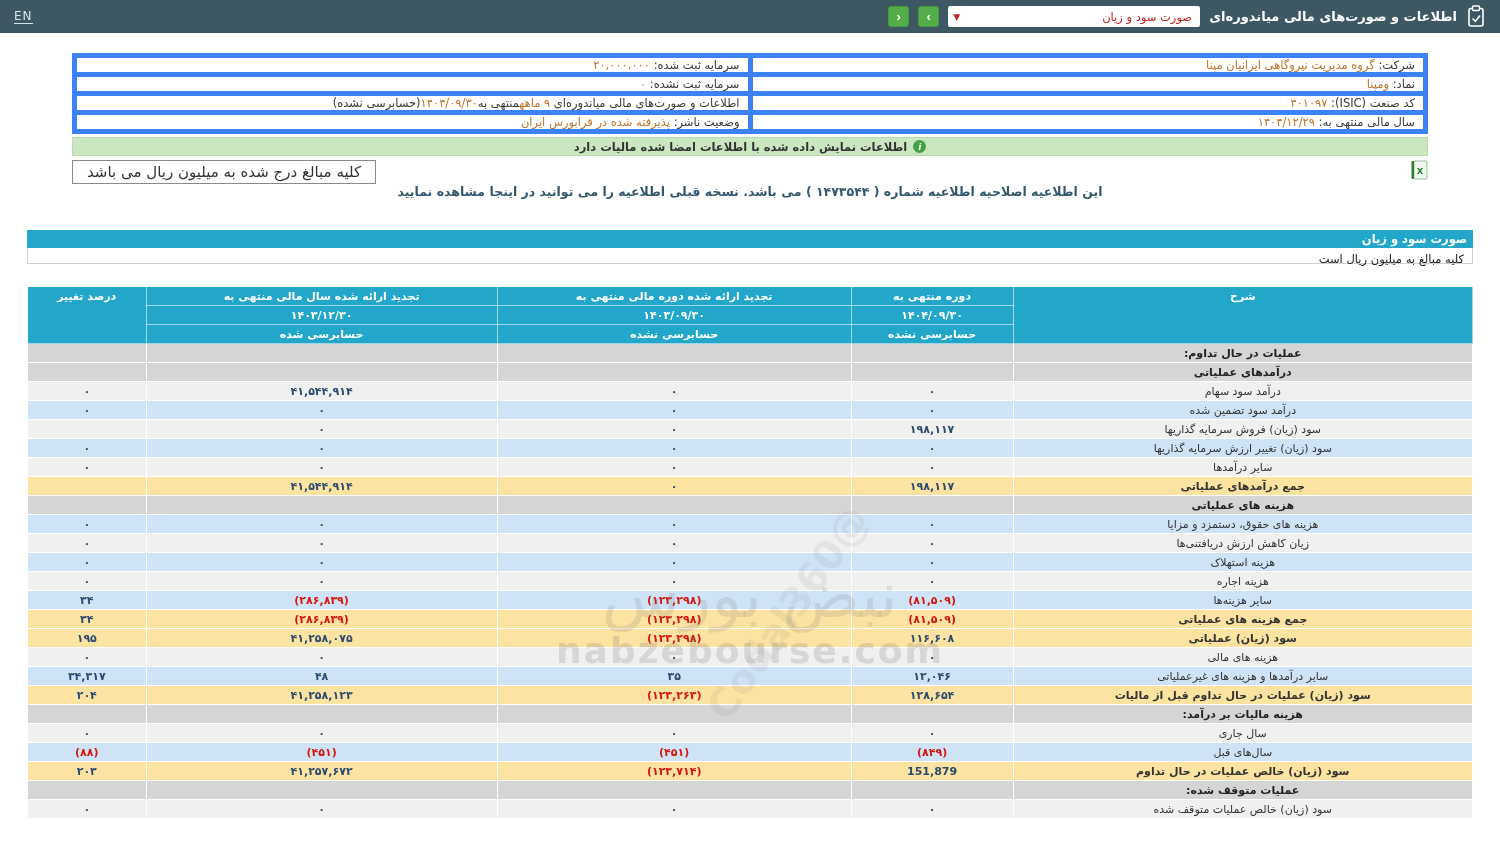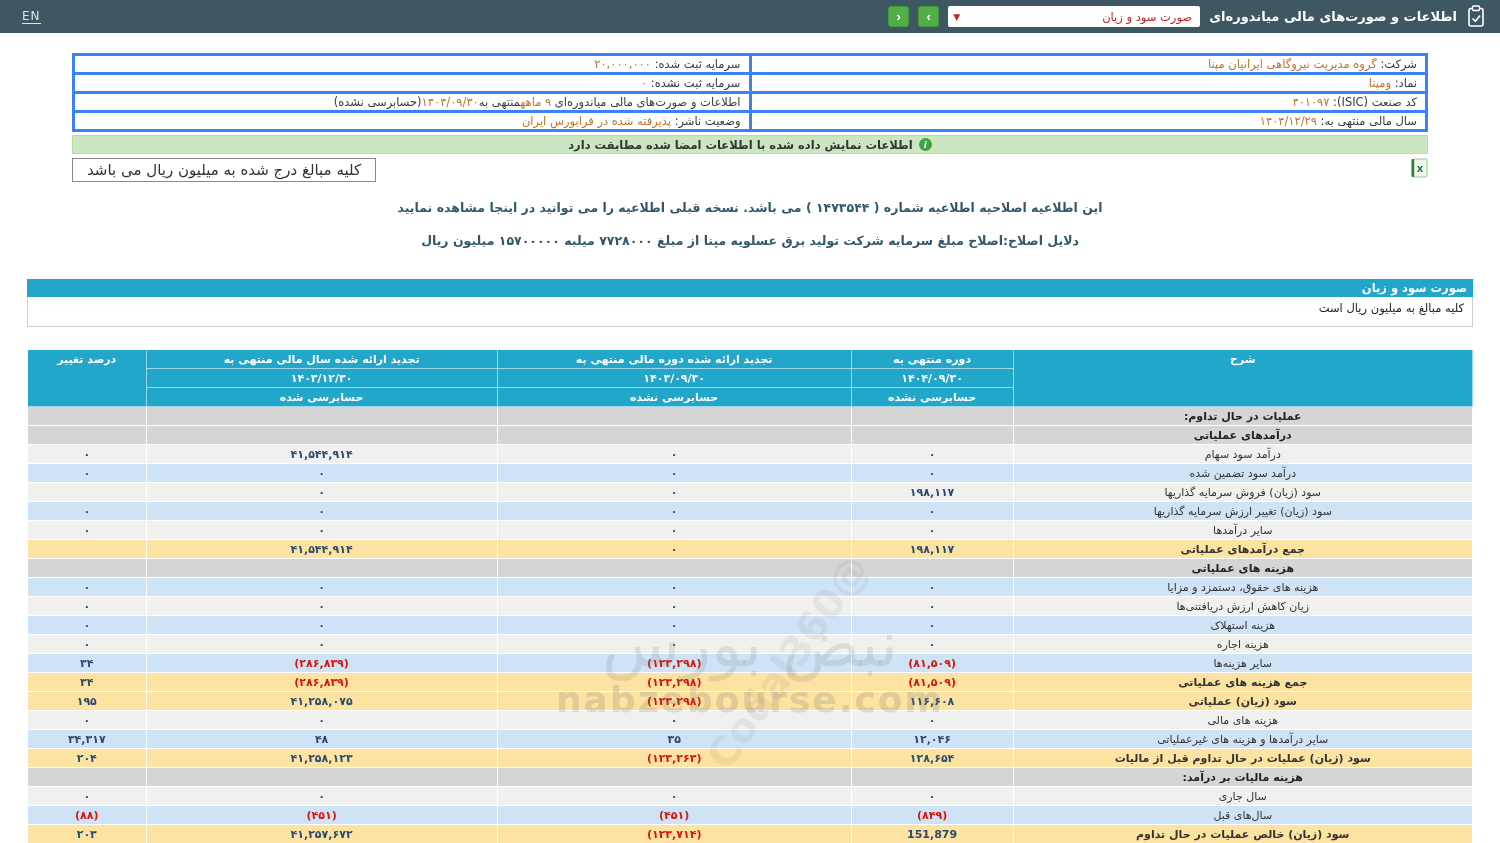--- a/index.html
+++ b/index.html
@@ -13,56 +13,56 @@
   .tb-title { color:#fff; font-size:13px; font-weight:bold; white-space:nowrap; }
   .tb-select { background:#fff; width:252px; height:21px; border-radius:2px;
     display:flex; align-items:center; justify-content:flex-start; position:relative;
     padding:0 8px; cursor:pointer; }
   .tb-select .sel-text { color:#c32222; font-size:11.5px; width:100%; text-align:right; }
   .tb-select .caret { position:absolute; left:5px; color:#c32222; font-size:9px; }
   .navbtn { width:21px; height:21px; background:#53ae49; border:1px solid #459a3c;
     border-radius:3px; color:#fff; font-size:13px; font-weight:bold; line-height:18px;
     cursor:pointer; }
   .en-link { margin-inline-start:auto; color:#d7e4e9; font-size:12px; letter-spacing:1px;
-    border-bottom:1px solid #d7e4e9; text-decoration:none; cursor:pointer;margin-left:8px; }
+    border-bottom:1px solid #d7e4e9; text-decoration:none; cursor:pointer; }
 
   
   .wrap  { margin:0 72px; }
   .wrap2 { margin:0 27px; position:relative; }
 
   
   .info { width:100%; border-collapse:collapse; margin-top:20px; background:#fff;
     border:1px solid #d6d6d6; border-bottom:3px solid #8c3330; }
-  .info td { border:3px solid #3b82f6; height:19px; font-size:11.5px; padding:0 8px;
+  .info td { border:5px solid #3b82f6; height:19px; font-size:11.5px; padding:0 8px;
     width:50%; white-space:nowrap; overflow:hidden; }
   .info .lab { color:#3a3a3a; }
   .info .orange { color:#bf752f; }
 
   
   .greenbar { margin-top:3px; background:#cbe7c1; border:1px solid #b8dcab; height:19px;
     display:flex; align-items:center; justify-content:center; gap:6px; }
   .greenbar .txt { font-size:11.5px; color:#333; font-weight:bold; }
   .info-ic { width:13px; height:13px; border-radius:50%; background:#43a047; color:#fff;
     font-size:9px; font-weight:bold; display:flex; align-items:center; justify-content:center;
     font-style:italic; }
 
   
   .units-line { margin-top:4px; display:flex; align-items:flex-start; }
   .excel { margin-top:0; cursor:pointer; }
   .units-box { margin-inline-start:auto; border:1px solid #8a8a8a; background:#fff;
     font-size:15px; color:#333; padding:2px 14px; }
 
   
-  .notice { text-align:center; color:#33586e; font-weight:bold; font-size:12.5px; margin-top:18px; }
+  .notice { text-align:center; color:#33586e; font-weight:bold; font-size:12.5px; margin-top:0; }
   .notice .lnk { color:#33586e; cursor:pointer; }
 
   
   .bluebar { margin-top:31px; background:#22a7cb; color:#fff; font-size:11.5px;
     font-weight:bold; height:18px; line-height:18px; padding:0 6px; }
-  .units2 { border:1px solid #cfcfcf; border-top:none; background:#fff; height:30px;
+  .units2 { border:1px solid #cfcfcf; border-top:none; background:#fff; height:16px;
     line-height:22px; font-size:11.5px; color:#222; padding:0 8px; }
   .tbl-gap { height:22px; }
 
   table.main { width:100%; border-collapse:collapse; table-layout:fixed; }
   .main th { background:#22a7cb; color:#fff; font-size:11px; font-weight:bold;
     height:19px; border:1px solid rgba(255,255,255,.55); padding:0 4px; text-align:center;margin-top:16px; }
   .main th.tall { vertical-align:top; padding-top:3px; }
   .main td { height:19px; border:1px solid #fff; font-size:11px; padding:0 5px;
     white-space:nowrap; overflow:hidden; }
   .main td.lbl { text-align:center; color:#333; }
@@ -145,38 +145,37 @@
       <td>
         <span class="lab">وضعیت ناشر:</span>
         <span class="orange">پذیرفته شده در فرابورس ایران</span>
       </td>
     </tr>
   </tbody>
     </table>
 
   <div class="greenbar">
     <span class="info-ic">i</span>
-    <span class="txt">اطلاعات نمایش داده شده با اطلاعات امضا شده مطابقت دارد</span>
+    <span class="txt">اطلاعات نمایش داده شده با اطلاعات امضا شده مالیات دارد</span>
   </div>
 
   <div class="units-line">
     <span class="excel">
       <svg width="17" height="20" viewBox="0 0 17 20">
         <rect x="3" y="1" width="13" height="18" rx="1" fill="#eef6ee" stroke="#9dbf9d" stroke-width="1"></rect>
         <path d="M3 1h-1.5a1 1 0 0 0-1 1v16a1 1 0 0 0 1 1H3z" fill="#2e7d32"></path>
         <text x="9" y="14" font-size="10" font-weight="bold" fill="#2e7d32" text-anchor="middle">x</text>
       </svg>
     </span>
     <span class="units-box">کلیه مبالغ درج شده به میلیون ریال می باشد</span>
   </div>
 
   <div class="notice">
     <span>این اطلاعیه اصلاحیه اطلاعیه شماره ( ۱۴۷۳۵۴۴ ) می باشد. نسخه قبلی اطلاعیه را می توانید در </span><span class="lnk">اینجا</span><span> مشاهده نمایید</span>
   </div>
-  <div class="notice">دلایل اصلاح:اصلاح مبلغ سرمایه شرکت تولید برق عسلویه مپنا از مبلغ ۷۷۲۸۰۰۰ میلبه ۱۵۷۰۰۰۰۰ میلیون ریال</div>
 </div>
 
 <div class="wrap2">
   <div class="bluebar">صورت سود و زیان</div>
   <div class="units2">کلیه مبالغ به میلیون ریال است</div>
   <div class="tbl-gap"></div>
 
   <table class="main">
     <colgroup>
       <col style="width:31.8%">

